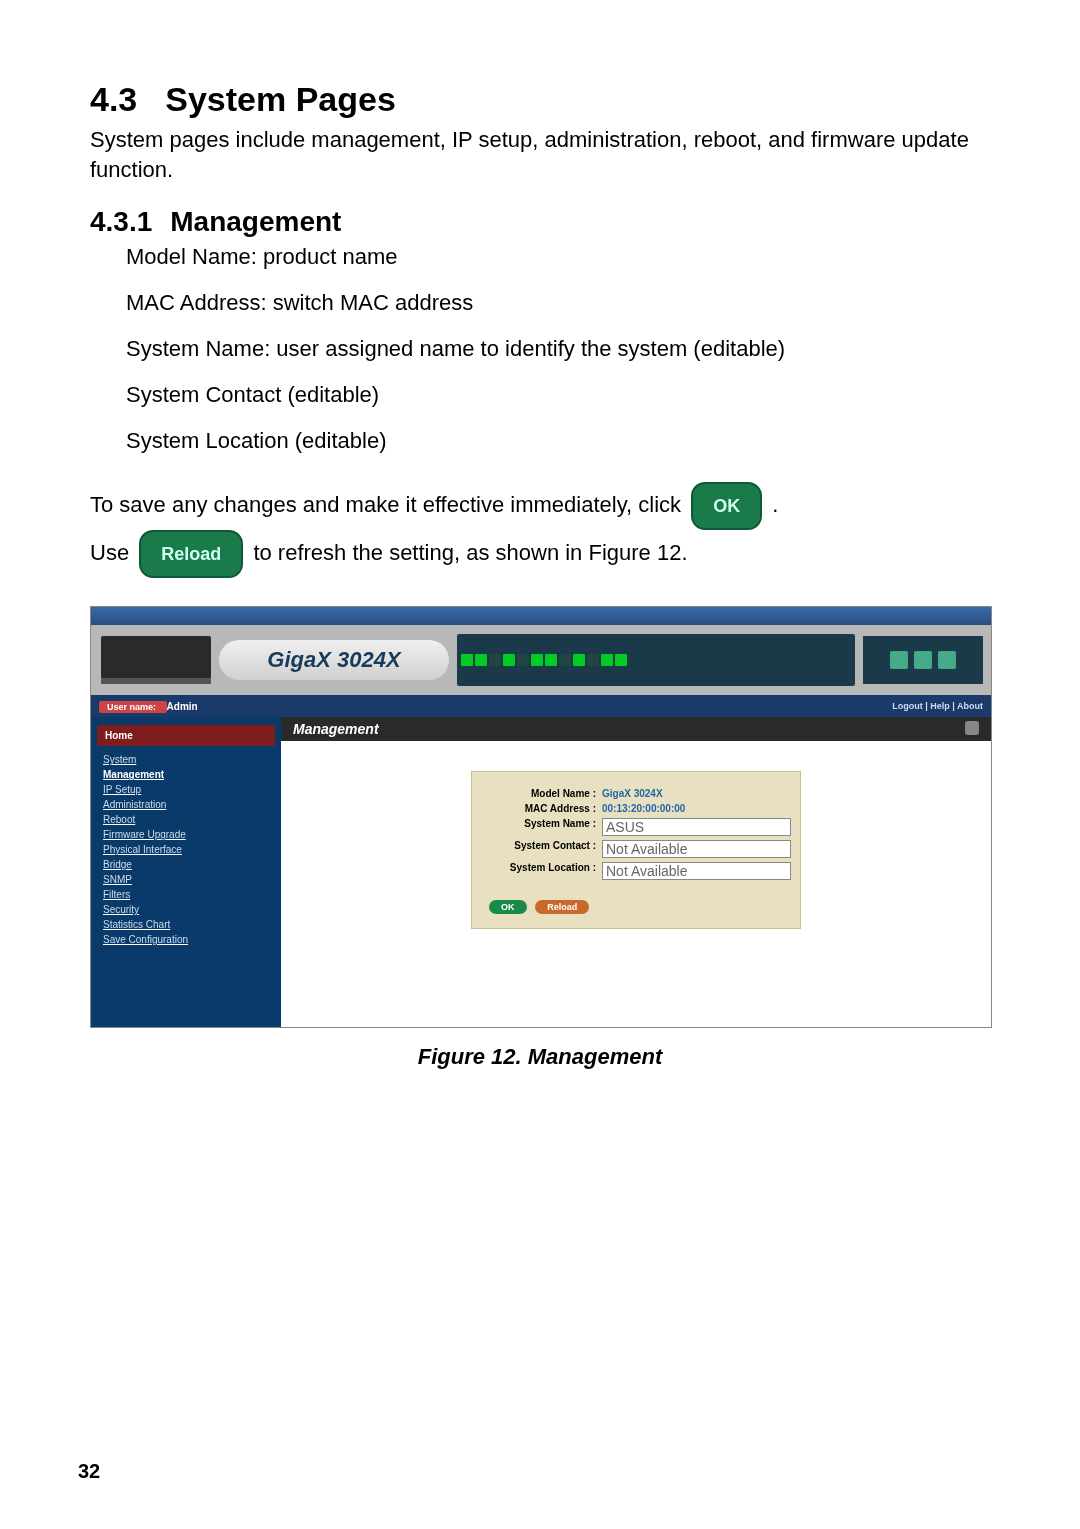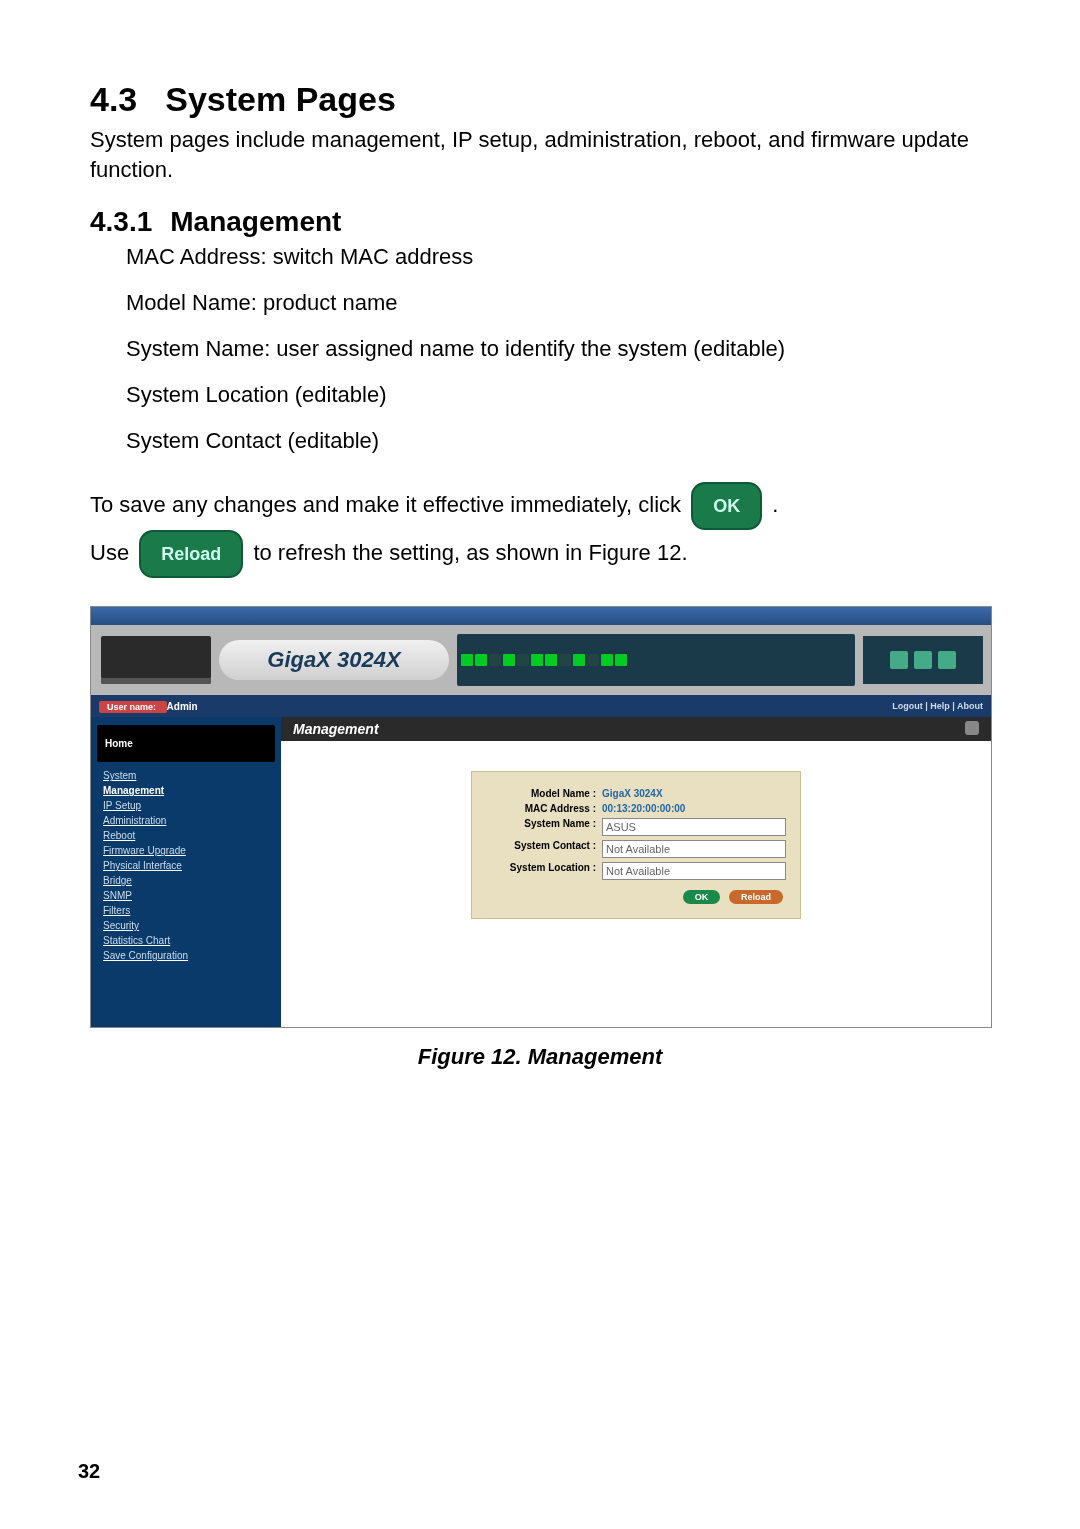--- a/index.html
+++ b/index.html
@@ -125,21 +125,21 @@
     padding:0 8px; justify-content:space-between;font-weight:bold;
   }
   .ss-user { background:#c44; color:#fff; padding:1px 8px; border-radius:2px; font-size:9px; }
   .ss-links { color:#cde; font-size:9px; }
   .ss-body { display:flex; height:calc(100% - 110px); }
   .ss-side {
     width:190px; background:#0a3a6a; color:#fff;
     font-size:10px; padding:8px 6px; box-sizing:border-box;
   }
   .ss-home {
-    background:#000000; padding:13px 8px; margin-bottom:6px;
+    background:#7f1d1d; padding:5px 8px; margin-bottom:6px;
     border-radius:2px; font-weight:bold;
   }
   .ss-side ul { list-style:none; margin:4px 0; padding:0 0 0 6px;text-decoration:underline; }
   .ss-side li { padding:2px 0; color:#cde; }
   .ss-side li.sel { color:#fff; font-weight:bold; }
   .ss-main { flex:1; background:#fff; position:relative; }
   .ss-main-title {
     background:#2a2a2a; color:#fff; font-style:italic; font-weight:bold;
     padding:4px 12px; font-size:14px; display:flex; justify-content:space-between;
   }
@@ -147,23 +147,23 @@
   .ss-form {
     width:300px; margin:30px auto 0 auto;
     background:#e8e0c0; border:1px solid #c8c090;
     padding:12px 14px 14px 14px; font-size:10px;
   }
   .ss-row { display:flex; align-items:flex-start; margin:4px 0; }
   .ss-label { flex:0 0 110px; text-align:right; padding-right:6px; color:#000; font-weight:bold; }
   .ss-val { color:#26a; font-weight:bold; }
   .ss-input {
     flex:1; height:14px; border:1px solid #888; background:#fff;
-    font-size:11px; padding:1px 3px; color:#666;
-  }
-  .ss-btns { text-align:right; margin-top:10px; }
+    font-size:14px; padding:1px 3px; color:#666;
+  }
+  .ss-btns { text-align:left; margin-top:20px; }
   .ss-btn {
     display:inline-block; padding:2px 12px; border-radius:8px;
     font-size:9px; font-weight:bold; color:#fff; margin:0 3px;
   }
   .ss-btn.ok { background:#1a8a4a; }
   .ss-btn.rl { background:#c8682a; }
   .figure-caption {
     text-align:center; font-style:italic; font-weight:bold;
     font-size:22px; margin:16px 0 0 0;
   }
@@ -182,25 +182,25 @@
   </h1>
 
   <p class="body-text">System pages include management, IP setup, administration, reboot, and firmware update function.</p>
 
   <h2 class="sub-heading">
     <span class="sub-number">4.3.1</span><span>Management</span>
   </h2>
 
 
   <div class="indent-block">
+    <p>Model Name: product name</p>
     <p>MAC Address: switch MAC address</p>
-    <p>Model Name: product name</p>
     <p>System Name: user assigned name to identify the system (editable)</p>
+    <p>System Contact (editable)</p>
     <p>System Location (editable)</p>
-    <p>System Contact (editable)</p>
   </div>
 
   <p class="inline-para">
     <span>To save any changes and make it effective immediately, click </span>
     <span class="pill-btn pill-ok">OK</span>
     <span>.</span>
     <br>
     <span>Use </span>
     <span class="pill-btn pill-reload">Reload</span>
     <span> to refresh the setting, as shown in Figure 12.</span>

